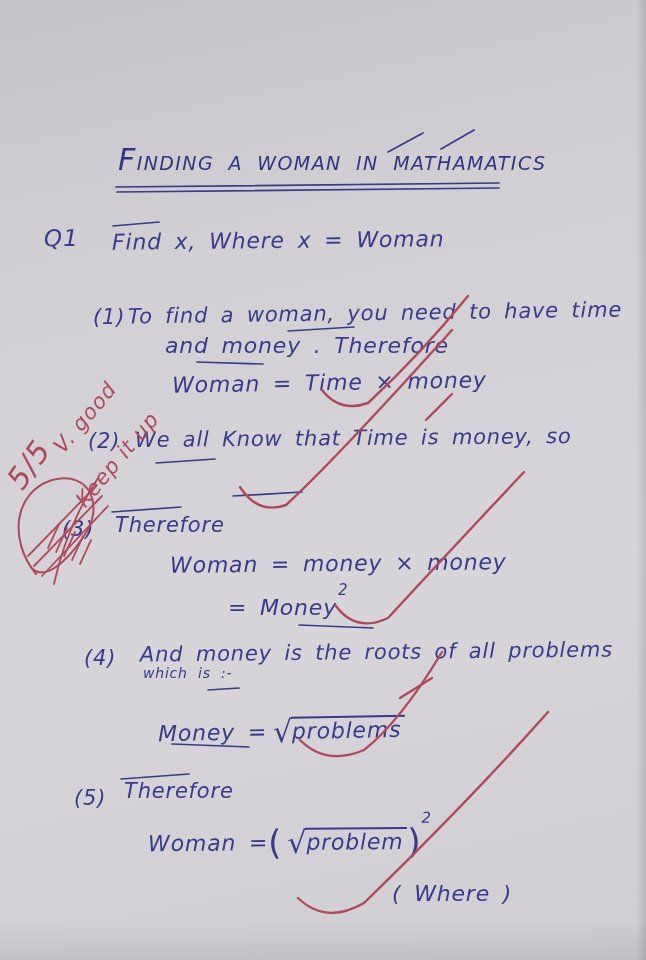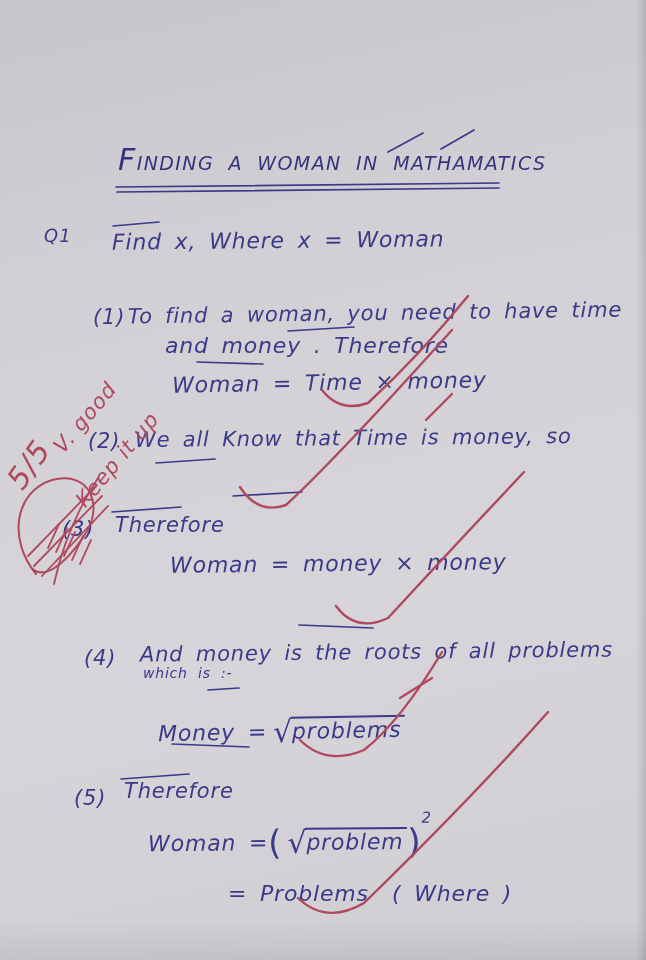--- a/index.html
+++ b/index.html
@@ -30,21 +30,21 @@
     letter-spacing:.8px;
     word-spacing:5px;
     white-space:nowrap;
     line-height:1.1;
   }
   .title{
     font-size:19px;letter-spacing:1.4px;word-spacing:7px;
     color:#34347e;font-style:italic;
   }
   .title::first-letter{font-size:30px;}
-  .qnum{font-size:18px;letter-spacing:1px;font-style:italic;}
+  .qnum{font-size:23px;letter-spacing:1px;font-style:italic;}
   .stepnum{font-size:21px;}
   .eq{font-size:22px;}
   .sqrt{font-size:30px;font-style:normal;position:relative;top:3px;margin:0 -2px 0 6px;}
   .radicand{border-top:2px solid var(--ink);padding:0 4px 0 1px;}
   .bigparen{font-size:34px;font-style:normal;position:relative;top:4px;letter-spacing:0;}
   sup.pwr{font-size:15px;position:relative;top:-12px;left:1px;}
   .red-note{
     position:absolute;color:var(--red);
     font-family:"DejaVu Sans",sans-serif;font-style:italic;
     transform-origin:0 50%;white-space:nowrap;letter-spacing:1px;
@@ -67,34 +67,36 @@
   <div class="hw" style="left:128px;top:302px;font-size:21px;transform:rotate(-.8deg);">To find a woman, you need to have time</div>
   <div class="hw" style="left:165px;top:334px;font-size:22px;">and money . Therefore</div>
   <div class="hw eq" style="left:172px;top:371px;transform:rotate(-1deg);">Woman = Time × money</div>
 
   <div class="hw stepnum" style="left:88px;top:430px;">(2)</div>
   <div class="hw" style="left:135px;top:427px;font-size:21px;transform:rotate(-.5deg);">We all Know that Time is money, so</div>
 
   <div class="hw stepnum" style="left:62px;top:518px;">(3)</div>
   <div class="hw" style="left:115px;top:514px;font-size:21px;">Therefore</div>
   <div class="hw eq" style="left:170px;top:552px;transform:rotate(-.6deg);">Woman = money × money</div>
+  <div class="hw eq" style="left:228px;top:594px;">
+    <span>= Money</span><sup class="pwr">2</sup>
+  </div>
 
   <div class="hw stepnum" style="left:84px;top:647px;">(4)</div>
   <div class="hw" style="left:140px;top:641px;font-size:21px;transform:rotate(-.6deg);">And money is the roots of all problems</div>
   <div class="hw" style="left:143px;top:666px;font-size:14px;">which is :-</div>
   <div class="hw eq" style="left:158px;top:712px;transform:rotate(-1deg);">
     <span>Money =</span><span class="sqrt">√</span><span class="radicand">problems</span>
   </div>
 
   <div class="hw stepnum" style="left:74px;top:787px;">(5)</div>
   <div class="hw" style="left:124px;top:780px;font-size:21px;">Therefore</div>
   <div class="hw eq" style="left:148px;top:820px;transform:rotate(-.5deg);">
     <span>Woman =</span><span class="bigparen">(</span><span class="sqrt">√</span><span class="radicand">problem</span><span class="bigparen">)</span><sup class="pwr" style="top:-18px;">2</sup>
   </div>
-  <div class="hw eq" style="left:228px;top:882px;">= Problems</div>
   <div class="hw eq" style="left:392px;top:882px;">( Where )</div>
 
   <div class="red-note" style="left:14px;top:468px;font-size:30px;transform:rotate(-55deg);">5/5</div>
   <div class="red-note" style="left:58px;top:438px;font-size:21px;transform:rotate(-50deg);">V. good</div>
   <div class="red-note" style="left:80px;top:492px;font-size:21px;transform:rotate(-50deg);">Keep it up</div>
 
   <svg class="overlay" width="646" height="960" viewBox="0 0 646 960">
 
     <g>
       <path class="bp" d="M116,187 L499,183"></path>

